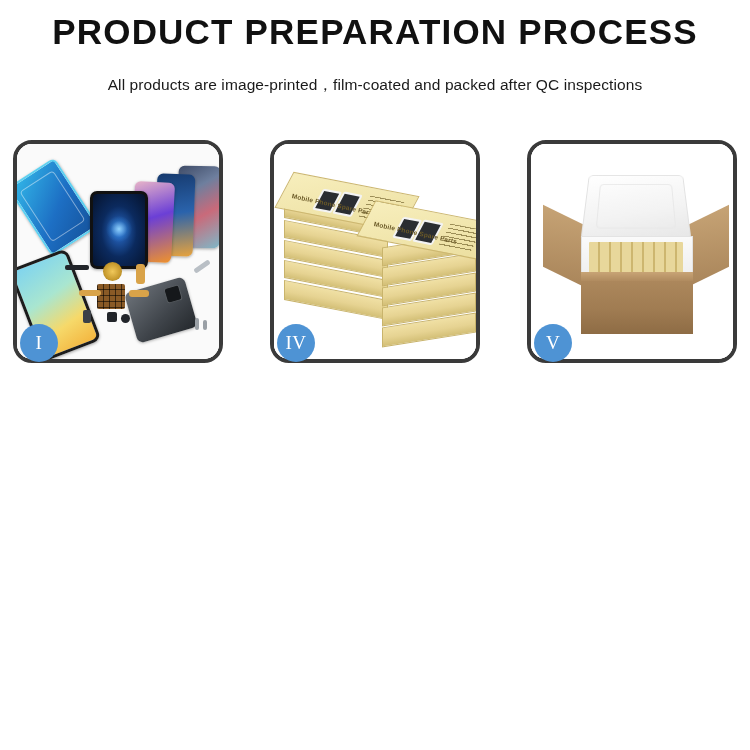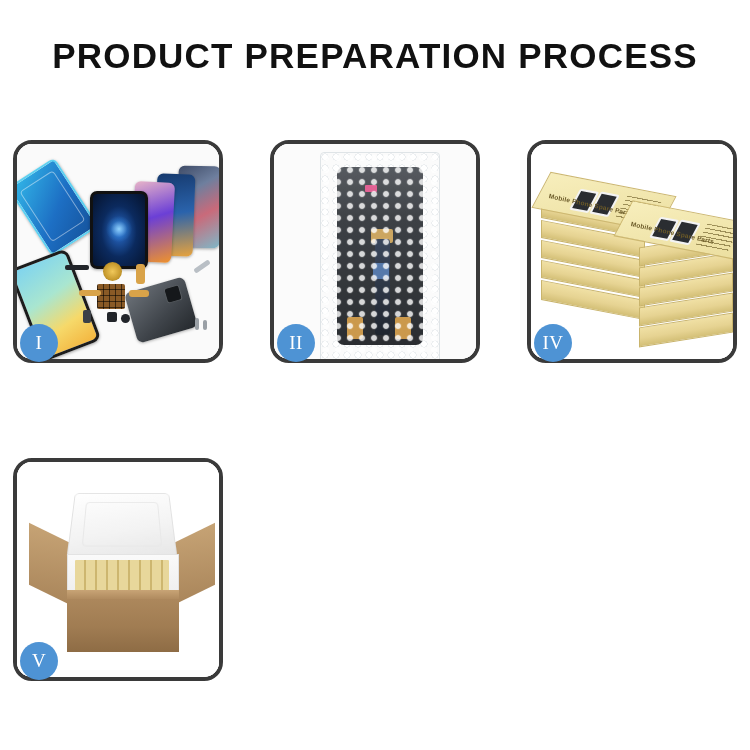--- a/index.html
+++ b/index.html
@@ -11,22 +11,21 @@
   }
   #page {
     position: relative;
     width: 750px; height: 750px;
     background: #ffffff;
   }
 
   
   .header { position:absolute; left:0; top:0; width:750px; text-align:center; }
   .title {
-    margin: 0;
-    padding-top: 36px;
+    margin: 12px;
     font-size: 35px;
     font-weight: 700;
     letter-spacing: 1.2px;
     color: #111111;
     font-family: "Liberation Sans", sans-serif;
     white-space: nowrap;
   }
   .subtitle {
     margin: 0;
     padding-top: 11px;
@@ -352,20 +351,21 @@
     pointer-events:none;
   }
 </style>
 </head>
 <body>
 
 <div id="page">
 
   <div class="header">
     <h1 class="title">PRODUCT PREPARATION PROCESS</h1>
+    <p class="subtitle">All products are image-printed，film-coated and packed after QC inspections</p>
   </div>
 
   <div class="grid">
 
     <div class="panel">
       <div class="panel-inner">
         <div class="scene1">
           <div class="ph ph1"></div>
           <div class="ph ph5"></div>
           <div class="ph ph4"></div>
@@ -383,38 +383,20 @@
           <div class="part-dark" style="left:104px;top:170px;width:9px;height:9px;border-radius:50%;"></div>
           <div class="chip" style="left:66px;top:166px;width:8px;height:13px;background:#3b4047;"></div>
           <div class="chip" style="left:178px;top:174px;width:4px;height:12px;background:#9aa0a6;"></div>
           <div class="chip" style="left:186px;top:176px;width:4px;height:10px;background:#9aa0a6;"></div>
           <div class="chip" style="left:176px;top:120px;width:18px;height:5px;background:#b9bfc5;transform:rotate(-35deg);"></div>
         </div>
       </div>
       <div class="badge">I</div>
     </div>
 
-    <div class="panel">
-      <div class="panel-inner">
-        <div class="scene2">
-          <div class="bubblebag">
-            <div class="lcd2">
-              <div class="pinktab"></div>
-              <div class="lcd2-conn"></div>
-              <div class="lcd2-flex"></div>
-              <div class="lcd2-chip"></div>
-              <div class="lcd2-tab" style="left:10px;top:150px;width:16px;height:22px;"></div>
-              <div class="lcd2-tab" style="left:58px;top:150px;width:16px;height:22px;"></div>
-            </div>
-            <div class="bubble-overlay"></div>
-          </div>
-        </div>
-      </div>
-      <div class="badge">II</div>
-    </div>
 
 
     <div class="panel">
       <div class="panel-inner">
         <div class="scene4">
 
           <div class="stackbox" style="left:10px;top:66px;width:102px;height:16px;transform:skewY(11deg);"></div>
           <div class="stackbox" style="left:10px;top:86px;width:102px;height:16px;transform:skewY(11deg);"></div>
           <div class="stackbox" style="left:10px;top:106px;width:102px;height:16px;transform:skewY(11deg);"></div>
           <div class="stackbox" style="left:10px;top:126px;width:102px;height:16px;transform:skewY(11deg);"></div>

